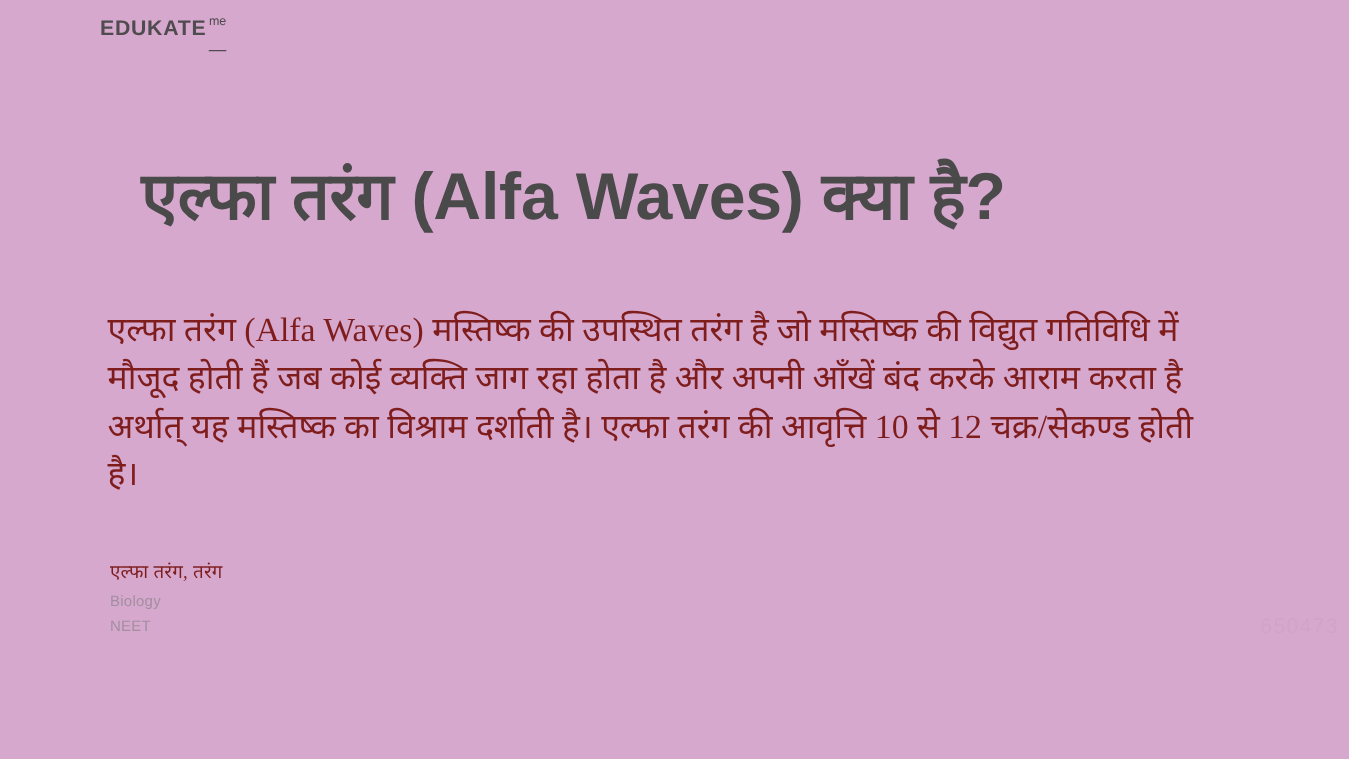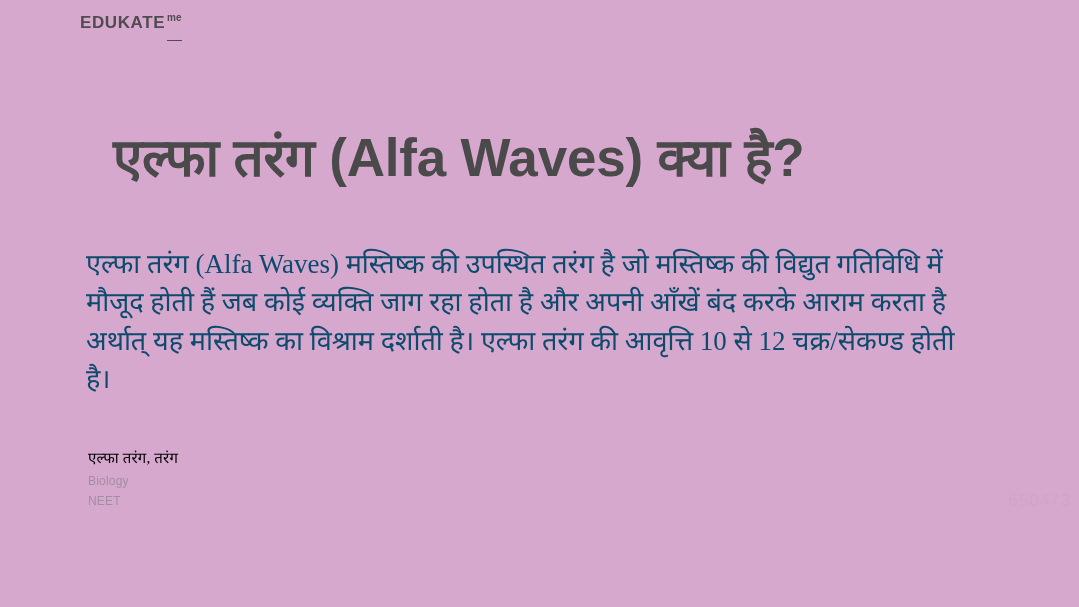--- a/index.html
+++ b/index.html
@@ -36,21 +36,21 @@
     font-family: "Liberation Sans", sans-serif;
     font-weight: bold;
     font-size: 17px;
     letter-spacing: 0.6px;
     line-height: 1;
     color: #4f4b4f;
   }
   .brand-sup {
     font-family: "Liberation Sans", sans-serif;
     font-size: 10px;
-    font-weight: bold;
+    font-weight: normal;
     line-height: 1;
     margin-left: 2px;
     margin-top: -1px;
     border-bottom: 1.5px solid #4f4b4f;
     padding-bottom: 17px;
     color: #4f4b4f;
   }
 
   
   .title {
@@ -70,21 +70,21 @@
 
   
   .body-text {
     position: absolute;
     left: 86px;
     top: 245px;
     width: 880px;
     font-family: "Liberation Serif", serif;
     font-size: 27px;
     line-height: 1.42;
-    color: #0c4a6e;
+    color: #7f1d1d;
     text-align: left;
   }
 
   
   .footer {
     position: absolute;
     left: 88px;
     bottom: 6px;
     display: flex;
     flex-direction: column;
@@ -93,21 +93,21 @@
   .footer-line {
     font-family: "Liberation Sans", sans-serif;
     font-size: 12px;
     line-height: 1.35;
     color: #a18fa0;
     letter-spacing: 0.2px;
   }
   .footer-line.tags {
     font-family: "Liberation Serif", serif;
     font-size: 15px;
-    color: #000000;
+    color: #7f1d1d;
   }
 
   
   .watermark {
     position: absolute;
     right: 8px;
     bottom: 4px;
     font-family: "Liberation Sans", sans-serif;
     font-size: 17px;
     letter-spacing: 1px;

